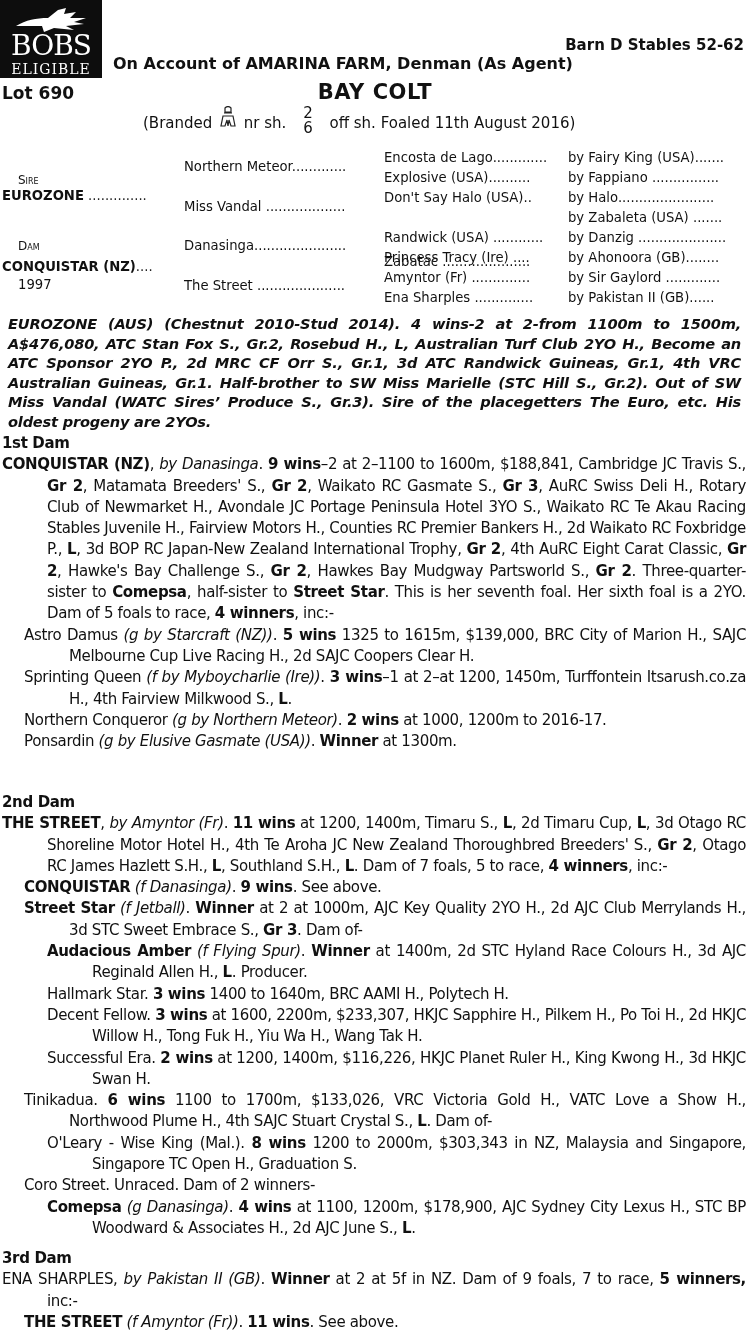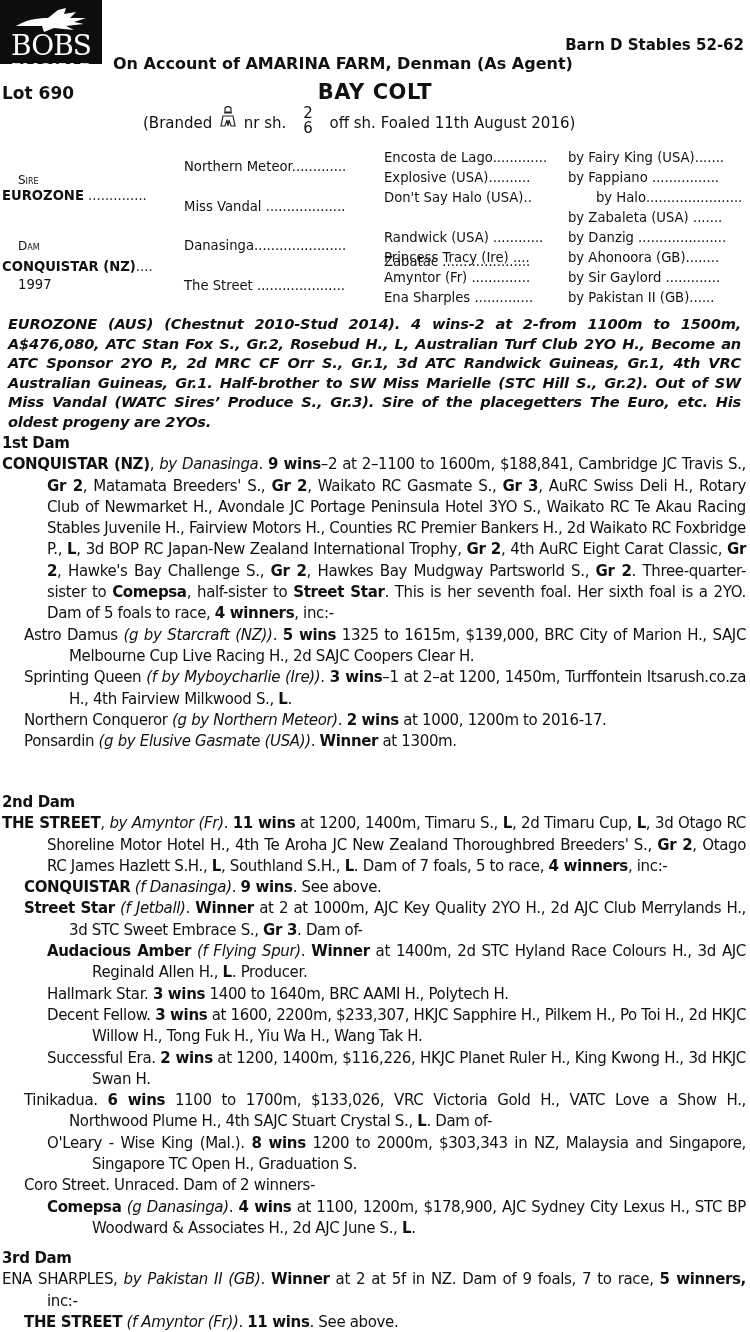--- a/index.html
+++ b/index.html
@@ -2,21 +2,21 @@
 <html><head>
 <meta charset="utf-8">
 <style>
   html, body { margin: 0; padding: 0; background: #ffffff; }
   body {
     width: 750px; height: 1332px; overflow: hidden; position: relative;
     font-family: "DejaVu Sans", "Liberation Sans", sans-serif;
     color: #111111;
   }
   .logo {
-    position: absolute; left: 0; top: 0; width: 102px; height: 64px;
+    position: absolute; left: 0; top: 0; width: 102px; height: 78px;
     background: #0d0d0d; color: #fff; text-align: center;
   }
   .logo svg { position: absolute; left: 14px; top: 6px; }
   .logo .bobs { position: absolute; left: 0; right: 0; top: 32px;
     font-family: "DejaVu Serif", "Liberation Serif", serif; font-size: 28px; letter-spacing: -1px; line-height: 28px; }
   .logo .elig { position: absolute; left: 0; right: 0; top: 61px;
     font-family: "DejaVu Serif", "Liberation Serif", serif; font-size: 14px; letter-spacing: 1px; }
   .barn { position: absolute; right: 6px; top: 36px; font-weight: bold; font-size: 15px; }
   .account { position: absolute; left: 113px; top: 54px; font-weight: bold; font-size: 16px; }
   .lot { position: absolute; left: 2px; top: 83px; font-weight: bold; font-size: 17px; }
@@ -90,21 +90,21 @@
   <div class="cell" style="left:384px; top:20px;text-align:center;"><span>Explosive (USA)</span><span>..........</span></div>
   <div class="cell" style="left:384px; top:40px;"><span>Don't Say Halo (USA)</span><span>..</span></div>
   <div class="cell" style="left:384px; top:60px;margin-top:44px;"><span>Zabatac</span><span> .....................</span></div>
   <div class="cell" style="left:384px; top:80px;"><span>Randwick (USA)</span><span> ............</span></div>
   <div class="cell" style="left:384px; top:100px;"><span>Princess Tracy (Ire)</span><span> ....</span></div>
   <div class="cell" style="left:384px; top:120px;"><span>Amyntor (Fr)</span><span> ..............</span></div>
   <div class="cell" style="left:384px; top:140px;"><span>Ena Sharples</span><span> ..............</span></div>
 
   <div class="cell" style="left:568px; top:0px;"><span>by Fairy King (USA)</span><span>.......</span></div>
   <div class="cell" style="left:568px; top:20px;"><span>by Fappiano</span><span> ................</span></div>
-  <div class="cell" style="left:568px; top:40px;margin-left:28px;"><span>by Halo</span><span>.......................</span></div>
+  <div class="cell" style="left:568px; top:40px;"><span>by Halo</span><span>.......................</span></div>
   <div class="cell" style="left:568px; top:60px;"><span>by Zabaleta (USA)</span><span> .......</span></div>
   <div class="cell" style="left:568px; top:80px;"><span>by Danzig</span><span> .....................</span></div>
   <div class="cell" style="left:568px; top:100px;"><span>by Ahonoora (GB)</span><span>........</span></div>
   <div class="cell" style="left:568px; top:120px;"><span>by Sir Gaylord</span><span> .............</span></div>
   <div class="cell" style="left:568px; top:140px;"><span>by Pakistan II (GB)</span><span>......</span></div>
 </div>
 
 <div class="sire-para">EUROZONE (AUS) (Chestnut 2010-Stud 2014). 4 wins-2 at 2-from 1100m to 1500m, A$476,080, ATC Stan Fox S., Gr.2, Rosebud H., L, Australian Turf Club 2YO H., Become an ATC Sponsor 2YO P., 2d MRC CF Orr S., Gr.1, 3d ATC Randwick Guineas, Gr.1, 4th VRC Australian Guineas, Gr.1. Half-brother to SW Miss Marielle (STC Hill S., Gr.2). Out of SW Miss Vandal (WATC Sires’ Produce S., Gr.3). Sire of the placegetters The Euro, etc. His oldest progeny are 2YOs.</div>
 
 <div class="section" style="top:433px;">

